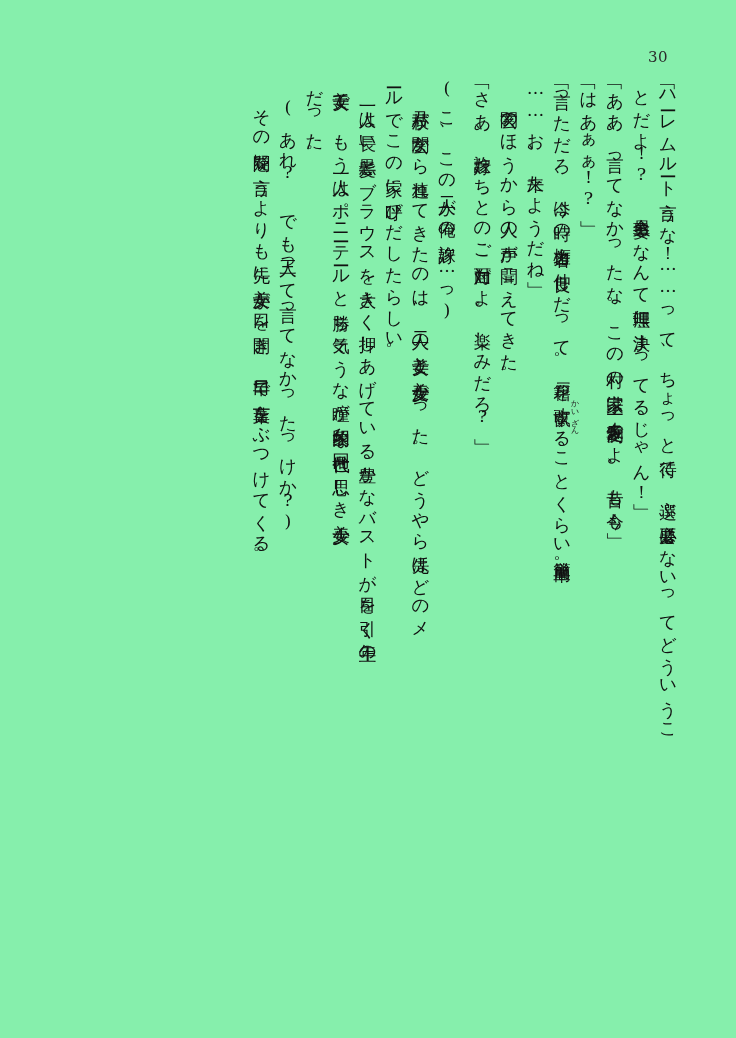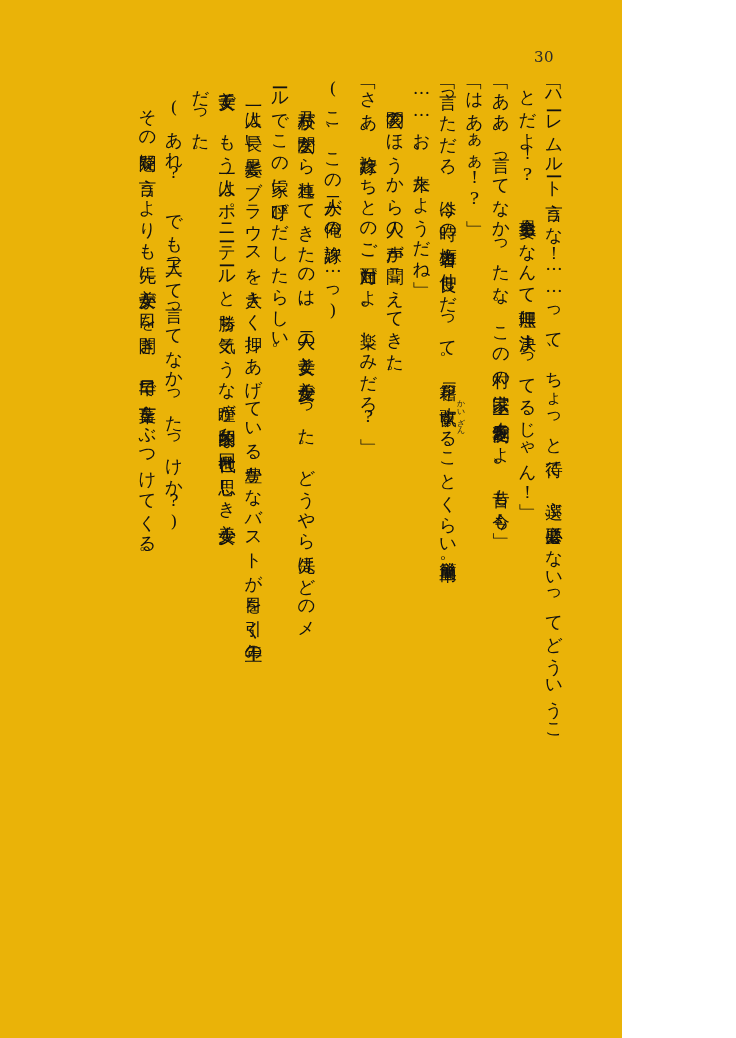--- a/index.html
+++ b/index.html
@@ -9,23 +9,23 @@
   }
   body {
     width: 736px;
     height: 1038px;
     overflow: hidden;
     font-family: "DejaVu Serif", "Liberation Serif", serif;
     color: #1a1a1a;
   }
   .page {
     position: relative;
-    width: 622px;
+    width: 736px;
     height: 1038px;
-    background: #eab308;
+    background: #86efac;
   }
   .page-number {
     position: absolute;
     top: 48px;
     right: 68px;
     font-size: 15px;
     color: #2b2b2b;
     font-family: "DejaVu Serif", "Liberation Serif", serif;
     letter-spacing: 0.5px;
   }

